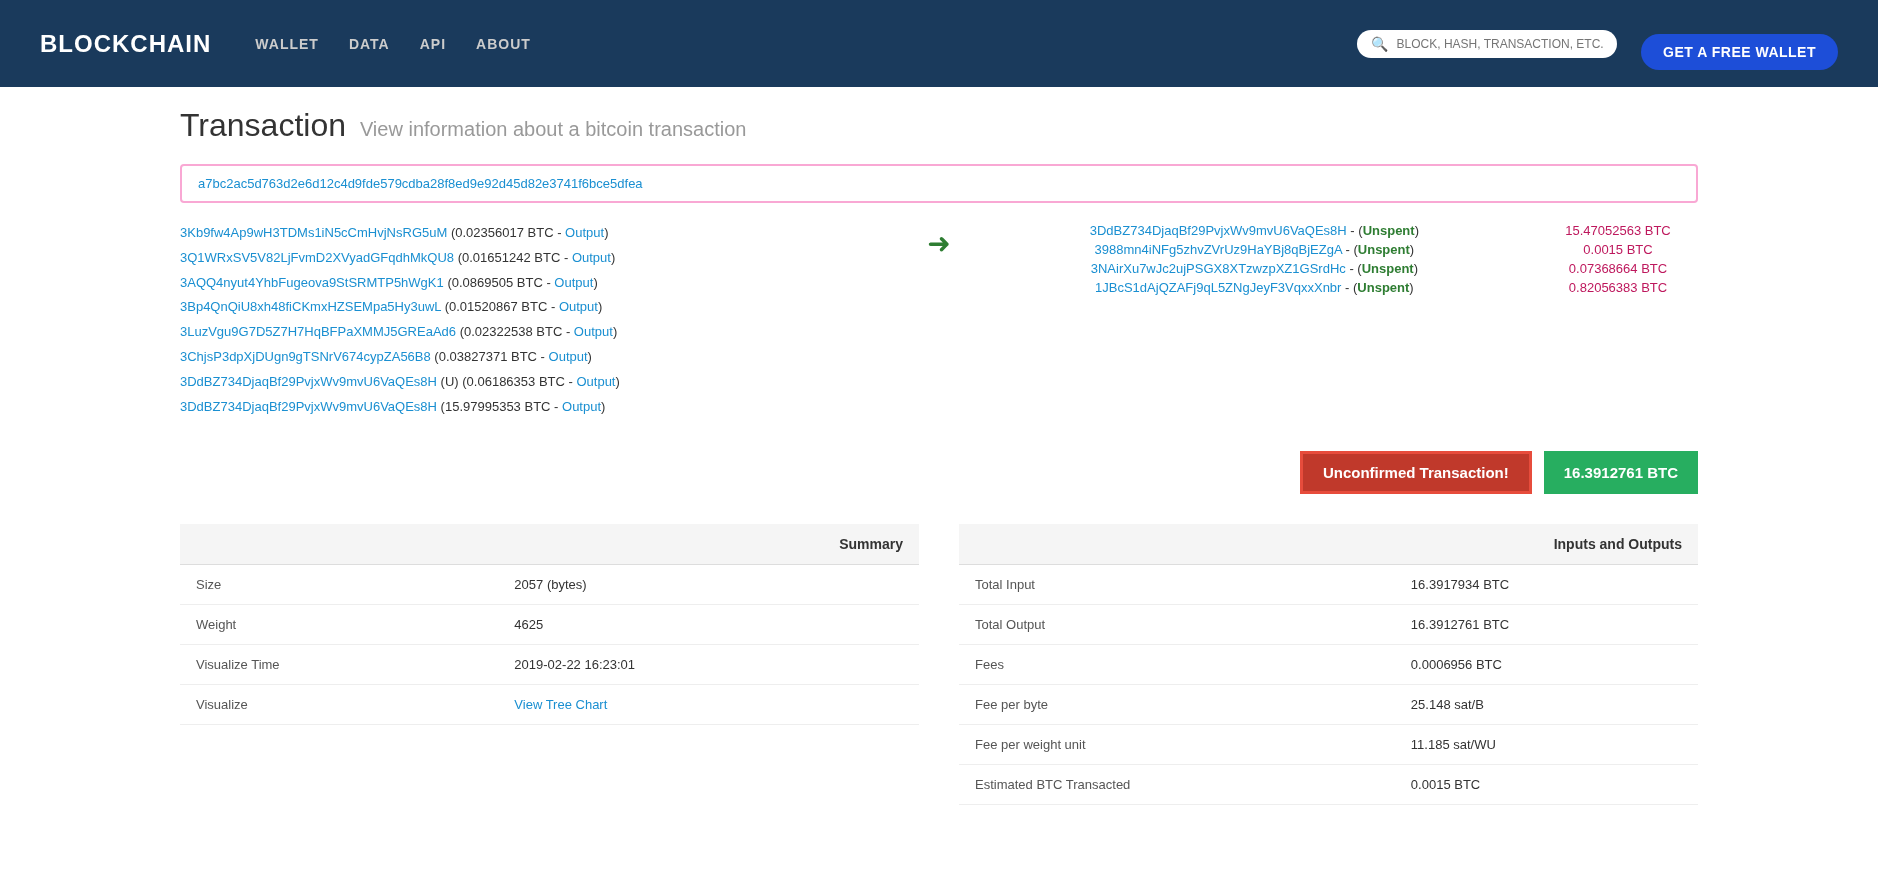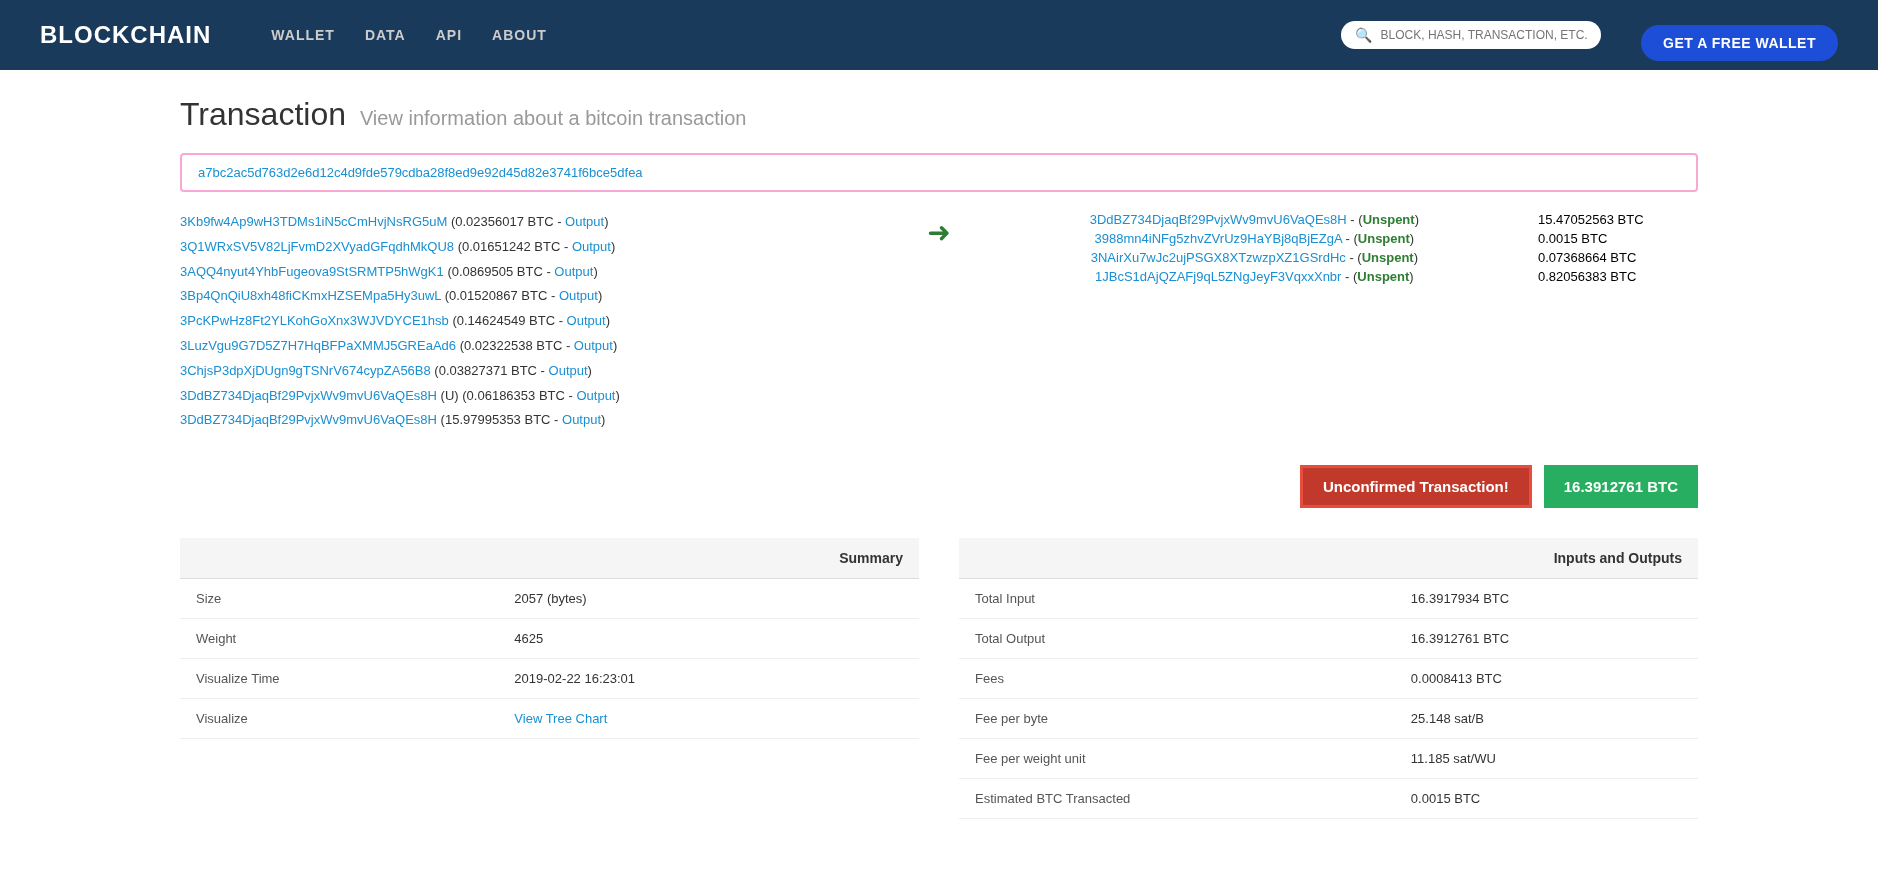--- a/index.html
+++ b/index.html
@@ -4,22 +4,22 @@
   <style>
     * { box-sizing: border-box; margin: 0; padding: 0; }
     body { font-family: Arial, sans-serif; font-size: 14px; color: #333; background: #fff; }
 
     
     nav {
       background: #1a3a5c;
       display: flex;
       align-items: center;
       padding: 1px 40px;
-      height: 70px;
-      gap: 40px;
+      height: 87px;
+      gap: 24px;
     }
     .nav-logo {
       color: #fff;
       font-size: 24px;
       font-weight: 900;
       letter-spacing: 1px;
       margin-right: 20px;
     }
     .nav-links {
       display: flex;
@@ -60,21 +60,21 @@
       padding: 10px 22px;
       font-size: 14px;
       font-weight: bold;
       cursor: pointer;
       white-space: nowrap;
       letter-spacing: 0.5px;
       margin-top: 16px;
     }
 
     
-    .main { padding: 26px 180px; }
+    .main { padding: 20px 180px; }
 
     
     .page-title-area {
       margin-bottom: 20px;
     }
     .page-title-area h1 {
       font-size: 32px;
       font-weight: 300;
       color: #333;
       display: inline;
@@ -124,21 +124,21 @@
     .tx-label { color: #1a8fd1; }
     .tx-unspent { color: #2e7d32; font-weight: bold; }
 
     .tx-output-row {
       display: flex;
       justify-content: space-between;
       align-items: baseline;
       margin-bottom: 4px;
     }
     .tx-output-left { flex: 1; font-size: 13px; text-align: center; }
-    .tx-output-right { font-size: 13px; color: #000000; min-width: 160px; text-align: left; }
+    .tx-output-right { font-size: 13px; color: #be185d; min-width: 160px; text-align: center; }
 
     
     .tx-bottom-row {
       display: flex;
       justify-content: flex-end;
       align-items: center;
       gap: 12px;
       margin-bottom: 30px;
     }
     .btn-unconfirmed {
@@ -218,21 +218,20 @@
 
   <div class="tx-hash-box">a7bc2ac5d763d2e6d12c4d9fde579cdba28f8ed9e92d45d82e3741f6bce5dfea</div>
 
   <div class="tx-body">
 
     <div class="tx-inputs" id="inputs-container">
         <div class="tx-input-item"><a class="tx-addr">3Kb9fw4Ap9wH3TDMs1iN5cCmHvjNsRG5uM</a> (<span class="tx-amount">0.02356017 BTC</span> - <span class="tx-label">Output</span>)</div>
         <div class="tx-input-item"><a class="tx-addr">3Q1WRxSV5V82LjFvmD2XVyadGFqdhMkQU8</a> (<span class="tx-amount">0.01651242 BTC</span> - <span class="tx-label">Output</span>)</div>
         <div class="tx-input-item"><a class="tx-addr">3AQQ4nyut4YhbFugeova9StSRMTP5hWgK1</a> (<span class="tx-amount">0.0869505 BTC</span> - <span class="tx-label">Output</span>)</div>
         <div class="tx-input-item"><a class="tx-addr">3Bp4QnQiU8xh48fiCKmxHZSEMpa5Hy3uwL</a> (<span class="tx-amount">0.01520867 BTC</span> - <span class="tx-label">Output</span>)</div>
-        <div class="tx-input-item"><a class="tx-addr">3PcKPwHz8Ft2YLKohGoXnx3WJVDYCE1hsb</a> (<span class="tx-amount">0.14624549 BTC</span> - <span class="tx-label">Output</span>)</div>
         <div class="tx-input-item"><a class="tx-addr">3LuzVgu9G7D5Z7H7HqBFPaXMMJ5GREaAd6</a> (<span class="tx-amount">0.02322538 BTC</span> - <span class="tx-label">Output</span>)</div>
         <div class="tx-input-item"><a class="tx-addr">3ChjsP3dpXjDUgn9gTSNrV674cypZA56B8</a> (<span class="tx-amount">0.03827371 BTC</span> - <span class="tx-label">Output</span>)</div>
         <div class="tx-input-item"><a class="tx-addr">3DdBZ734DjaqBf29PvjxWv9mvU6VaQEs8H</a> (U) (<span class="tx-amount">0.06186353 BTC</span> - <span class="tx-label">Output</span>)</div>
         <div class="tx-input-item"><a class="tx-addr">3DdBZ734DjaqBf29PvjxWv9mvU6VaQEs8H</a> (<span class="tx-amount">15.97995353 BTC</span> - <span class="tx-label">Output</span>)</div>
       </div>
 
     <div class="tx-arrow">➜</div>
 
     <div class="tx-outputs" id="outputs-container">
         <div class="tx-output-row">
@@ -300,21 +299,21 @@
             <tr>
               <td>Total Input</td>
               <td>16.3917934 BTC</td>
             </tr>
             <tr>
               <td>Total Output</td>
               <td>16.3912761 BTC</td>
             </tr>
             <tr>
               <td>Fees</td>
-              <td>0.0008413 BTC</td>
+              <td>0.0006956 BTC</td>
             </tr>
             <tr>
               <td>Fee per byte</td>
               <td>25.148 sat/B</td>
             </tr>
             <tr>
               <td>Fee per weight unit</td>
               <td>11.185 sat/WU</td>
             </tr>
             <tr>

